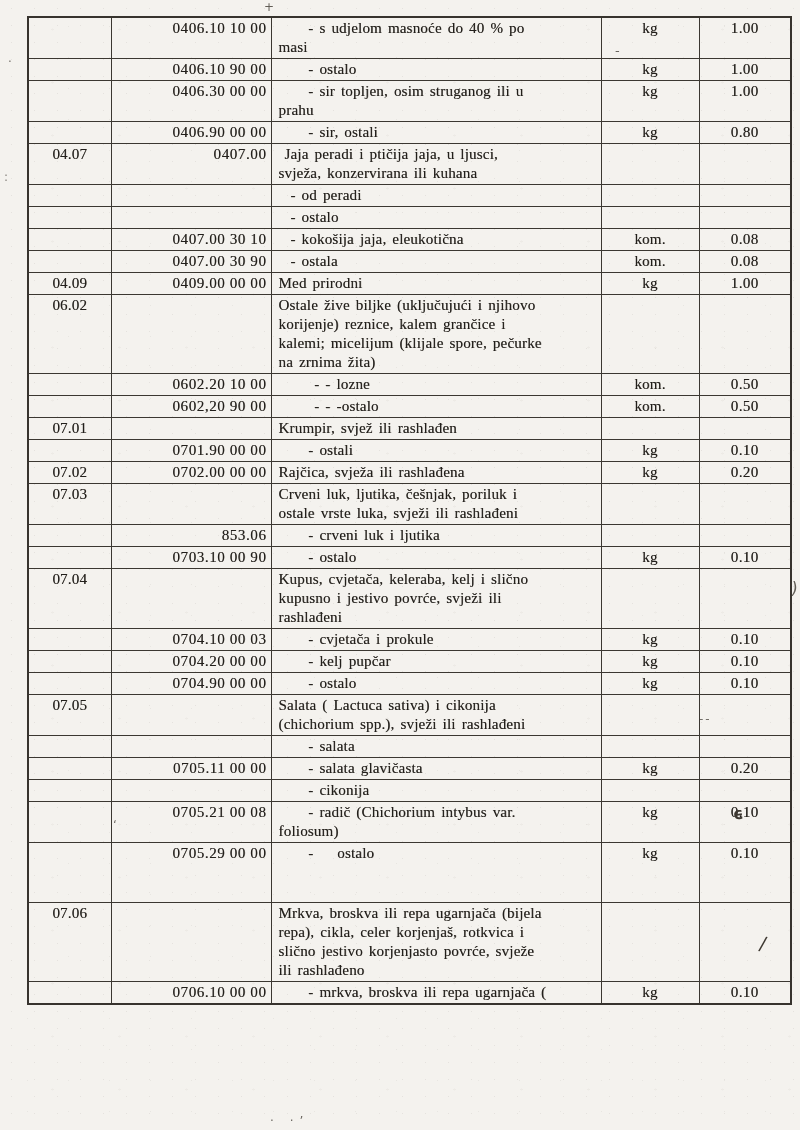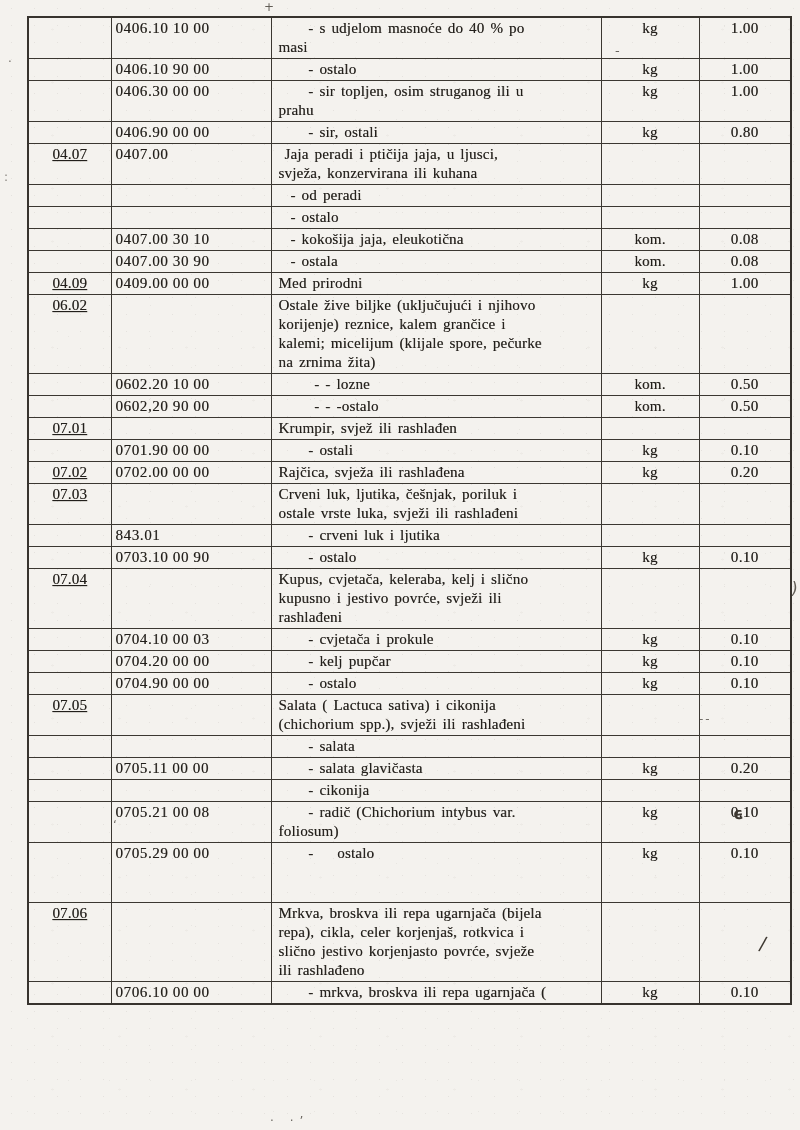--- a/index.html
+++ b/index.html
@@ -33,22 +33,22 @@
   td {
     border: 1.5px solid #3b3731;
     vertical-align: top;
     padding: 1px 4px 1px 4px;
     font-size: 15px;
     line-height: 19px;
     letter-spacing: 0.2px;
     text-shadow: 0.3px 0.3px 0.6px rgba(45,40,33,0.55);
     overflow: hidden;
   }
-  td.no   { text-align: center; text-decoration: underline; }
-  td.code { text-align: left; letter-spacing: 0.6px; white-space: pre; }
+  td.no   { text-align: center; }
+  td.code { text-align: right; letter-spacing: 0.6px; white-space: pre; }
   td.desc { white-space: pre-wrap; padding-left: 7px; word-spacing: 2px; }
   td.unit { text-align: center; }
   td.rate { text-align: center; letter-spacing: 0.4px; }
 
   .artifact {
     position: absolute;
     color: #3d3831;
     font-family: "DejaVu Sans", sans-serif;
     pointer-events: none;
   }
@@ -197,21 +197,21 @@
         <tr>
           <td class="no">07.03</td>
           <td class="code"></td>
           <td class="desc">Crveni luk, ljutika, češnjak, poriluk i
 ostale vrste luka, svježi ili rashlađeni</td>
           <td class="unit"></td>
           <td class="rate"></td>
         </tr>
         <tr>
           <td class="no"></td>
-          <td class="code">843.01</td>
+          <td class="code">853.06</td>
           <td class="desc">     - crveni luk i ljutika</td>
           <td class="unit"></td>
           <td class="rate"></td>
         </tr>
         <tr>
           <td class="no"></td>
           <td class="code">0703.10 00 90</td>
           <td class="desc">     - ostalo</td>
           <td class="unit">kg</td>
           <td class="rate">0.10</td>

